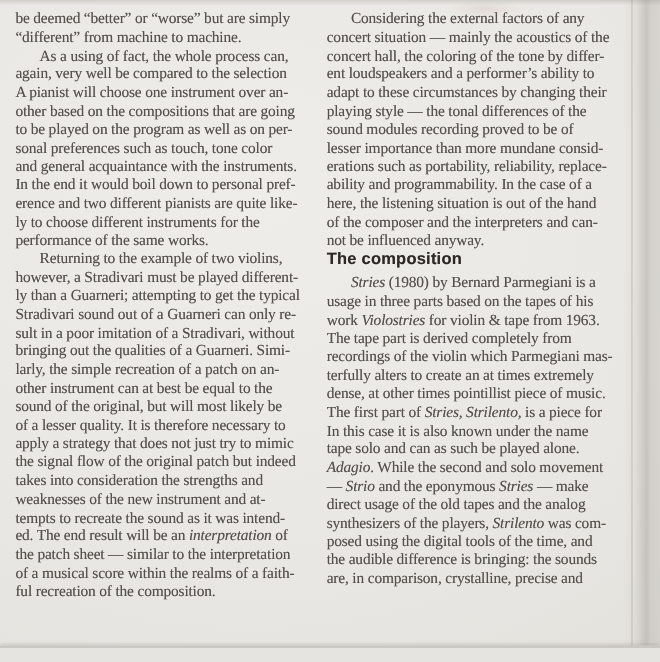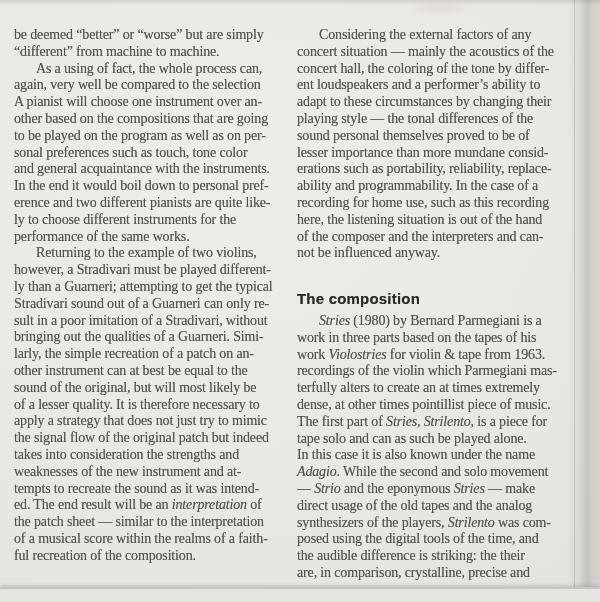--- a/index.html
+++ b/index.html
@@ -6,40 +6,40 @@
   .page{
     position:relative;
     width:600px;height:602px;
     overflow:hidden;
     background:
       radial-gradient(ellipse 130% 110% at 38% 30%, #efede9 0%, #eae8e4 45%, #e4e2dd 80%, #dddbd6 100%);
     font-family:"Liberation Serif", serif;
   }
   .col{
     position:absolute;
-    top:27px;
+    top:10px;
     font-size:14px;
     line-height:16.8px;
     letter-spacing:-0.15px;
     color:var(--text,#54514c);
     text-shadow:0 0 0.6px rgba(84,81,76,0.55);
   }
   .col-left{left:14px;width:276px;}
   .col-right{left:297px;width:280px;}
   .line{white-space:nowrap;height:16.8px;}
   .line.ind{padding-left:22px;}
   .line em{}
   .section-heading{
     font-family:"Liberation Sans", sans-serif;
     font-weight:bold;
     font-size:15px;
     letter-spacing:0.2px;
     color:var(--heading,#2b2825);
     text-shadow:0 0 0.5px rgba(43,40,37,0.5);
-    margin:29px 0 5px 0;
+    margin:0 0 5px 0;
   }
   
   .edge-top{
     position:absolute;left:0;top:0;width:100%;height:5px;
     background:linear-gradient(to bottom, rgba(120,115,108,0.22), rgba(120,115,108,0));
     pointer-events:none;
   }
   .edge-right{
     position:absolute;right:0;top:0;bottom:0;width:34px;
     background:linear-gradient(to right,
@@ -108,46 +108,46 @@
     </div>
 
   <div class="col col-right">
     <div>
         <div class="line ind"><span>Considering the external factors of any</span></div>
         <div class="line"><span>concert situation — mainly the acoustics of the</span></div>
         <div class="line"><span>concert hall, the coloring of the tone by differ-</span></div>
         <div class="line"><span>ent loudspeakers and a performer’s ability to</span></div>
         <div class="line"><span>adapt to these circumstances by changing their</span></div>
         <div class="line"><span>playing style — the tonal differences of the</span></div>
-        <div class="line"><span>sound personal themselves proved to be of</span></div>
+        <div class="line"><span>sound modules recording proved to be of</span></div>
         <div class="line"><span>lesser importance than more mundane consid-</span></div>
         <div class="line"><span>erations such as portability, reliability, replace-</span></div>
         <div class="line"><span>ability and programmability. In the case of a</span></div>
-        <div class="line"><span>recording for home use, such as this recording</span></div>
         <div class="line"><span>here, the listening situation is out of the hand</span></div>
         <div class="line"><span>of the composer and the interpreters and can-</span></div>
         <div class="line"><span>not be influenced anyway.</span></div>
       </div>
     <h2 class="section-heading">The composition</h2>
     <div>
         <div class="line ind"><em>Stries</em><span> (1980) by Bernard Parmegiani is a</span></div>
-        <div class="line"><span>work in three parts based on the tapes of his</span></div>
+        <div class="line"><span>usage in three parts based on the tapes of his</span></div>
         <div class="line"><span>work </span><em>Violostries</em><span> for violin &amp; tape from 1963.</span></div>
+        <div class="line"><span>The tape part is derived completely from</span></div>
         <div class="line"><span>recordings of the violin which Parmegiani mas-</span></div>
         <div class="line"><span>terfully alters to create an at times extremely</span></div>
         <div class="line"><span>dense, at other times pointillist piece of music.</span></div>
         <div class="line"><span>The first part of </span><em>Stries, Strilento,</em><span> is a piece for</span></div>
+        <div class="line"><span>In this case it is also known under the name</span></div>
         <div class="line"><span>tape solo and can as such be played alone.</span></div>
-        <div class="line"><span>In this case it is also known under the name</span></div>
         <div class="line"><em>Adagio</em><span>. While the second and solo movement</span></div>
         <div class="line"><span>— </span><em>Strio</em><span> and the eponymous </span><em>Stries</em><span> — make</span></div>
         <div class="line"><span>direct usage of the old tapes and the analog</span></div>
         <div class="line"><span>synthesizers of the players, </span><em>Strilento</em><span> was com-</span></div>
         <div class="line"><span>posed using the digital tools of the time, and</span></div>
-        <div class="line"><span>the audible difference is striking: the their</span></div>
+        <div class="line"><span>the audible difference is bringing: the sounds</span></div>
         <div class="line"><span>are, in comparison, crystalline, precise and</span></div>
       </div>
   </div>
 
   <div class="smudge"></div>
   <div class="edge-top"></div>
   <div class="edge-right"></div>
   <div class="edge-right-line"></div>
   <div class="edge-bottom"></div>
 </div>

